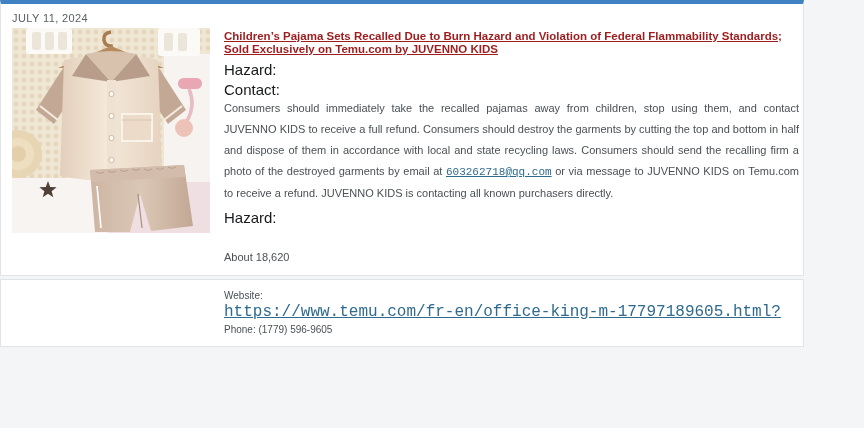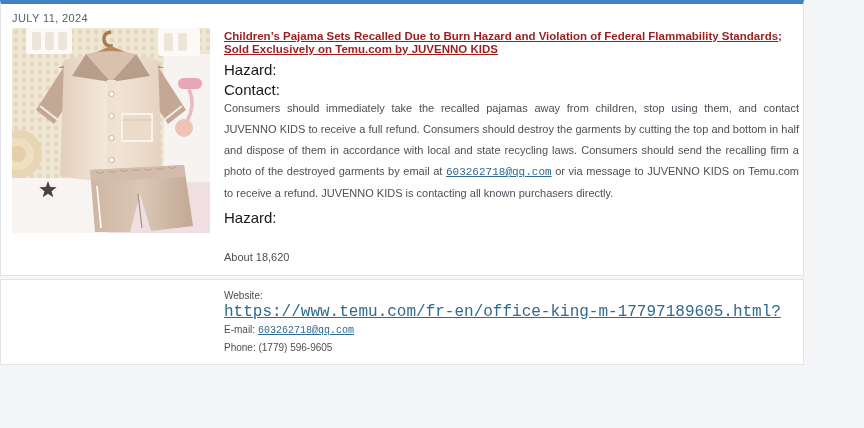--- a/index.html
+++ b/index.html
@@ -149,16 +149,15 @@
     </div>
   </div>
 </div>
 
 <div class="card card-bottom">
   <div class="contact">
     <div class="line">Website:</div>
     <a class="link url">
         <span class="url-l1">https://www.temu.com/fr-en/office-king-m-17797189605.html?</span>
       </a>
-    <div class="line"><span>E-mail: </span><a class="link">603262718@qq.com</a></div>
     <div class="line">Phone: (1779) 596-9605</div>
   </div>
 </div>
 
 </body></html>

